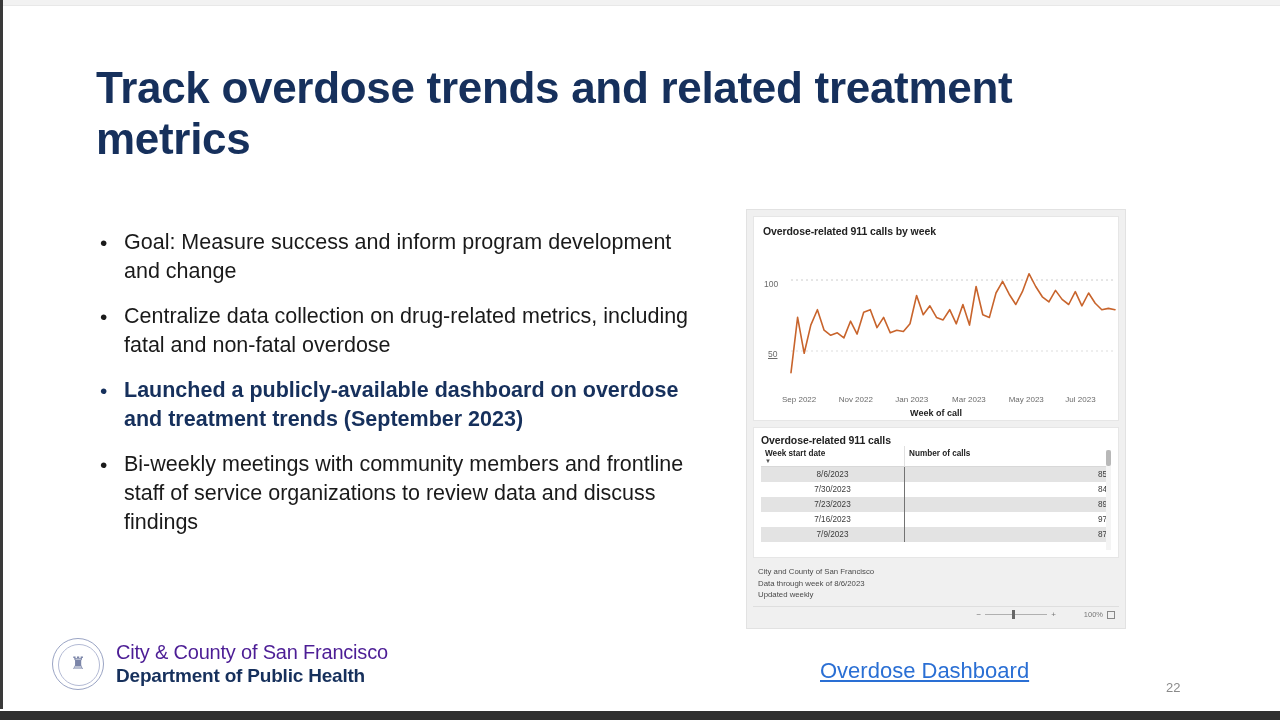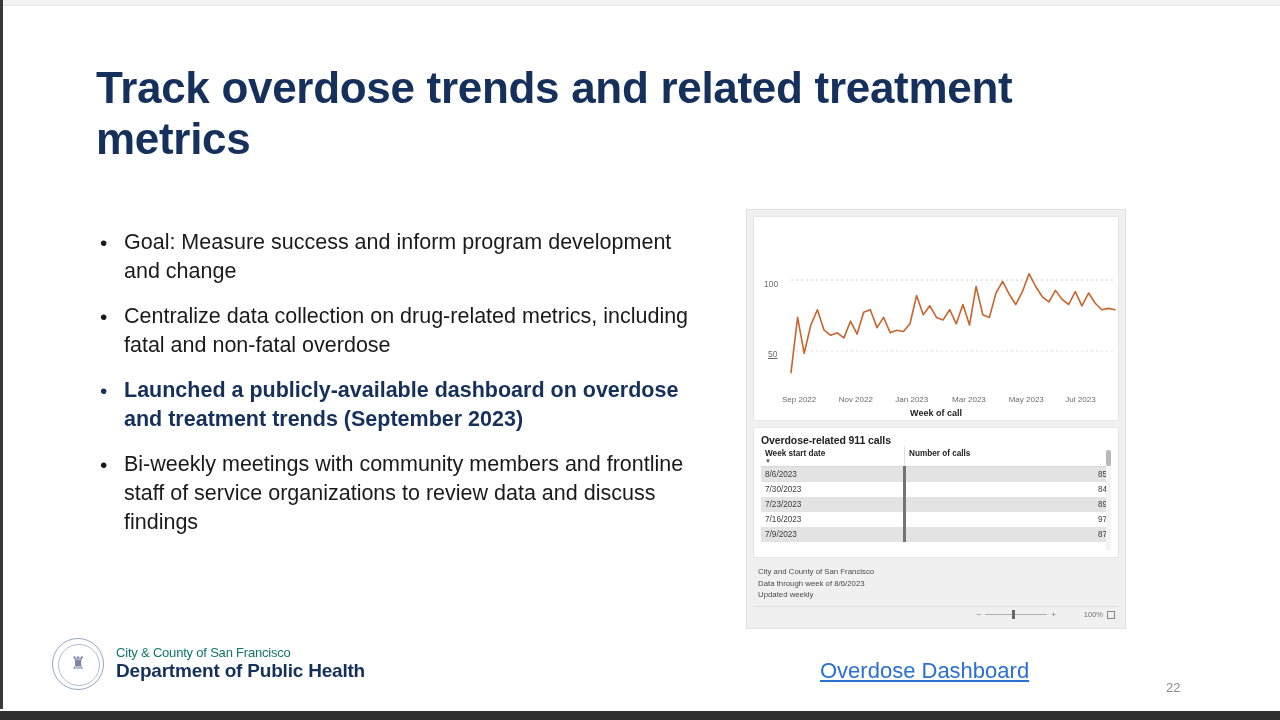--- a/index.html
+++ b/index.html
@@ -159,22 +159,23 @@
   .tbl th:last-child { border-right: none; }
   .sort-caret {
     position: absolute;
     left: 4px; top: 12px;
     font-size: 6px;
     color: #555;
     line-height: 6px;
   }
   .tbl td {
     padding: 3px 4px;
-    border-right: 3px solid #737373;
+    border-right: 1px solid #737373;
     white-space: nowrap;
+    text-align: center;
   }
   .tbl td:last-child { border-right: none; text-align: right; }
   .tbl tbody tr:nth-child(odd) { background: #e3e3e3; }
   .tbl tbody tr:nth-child(even) { background: #ffffff; }
   .tbl-scroll {
     position: absolute;
     right: 7px; top: 22px;
     width: 5px; height: 100px;
     background: #f4f4f4;
   }
@@ -253,22 +254,22 @@
     width: 26px; height: 22px;
     color: #7b85a8;
     font-size: 17px;
     line-height: 22px;
     text-align: center;
   }
   .org {
     line-height: 1.18;
   }
   .org .l1 {
-    font-size: 13px;
-    color: #0f766e;
+    font-size: 20px;
+    color: #4c1d95;
     letter-spacing: -0.2px;
   }
   .org .l2 {
     font-size: 19px;
     font-weight: bold;
     color: #16305c;
     letter-spacing: -0.2px;
   }
   .dash-link {
     position: absolute;
@@ -312,20 +313,21 @@
     </div>
     <div class="bullet">
       <span class="dot">•</span>
       <span class="btext">Bi-weekly meetings with community members and frontline staff of service organizations to review data and discuss findings</span>
     </div>
   </div>
 
   <div class="dash">
 
     <div class="dash-card chart-card">
+      <div class="card-title">Overdose-related 911 calls by week</div>
 
       <div class="ylab y100">100</div>
       <div class="ylab y50">50</div>
 
       <div class="plot">
         <svg width="355" height="140" viewBox="0 0 355 140">
 
           <line x1="28" y1="33" x2="352" y2="33" stroke="#cccccc" stroke-width="1" stroke-dasharray="2,3"></line>
           <line x1="28" y1="104" x2="352" y2="104" stroke="#dddddd" stroke-width="1" stroke-dasharray="2,3"></line>
           <polyline id="series-line" fill="none" stroke="#c8642c" stroke-width="1.6" stroke-linejoin="round" stroke-linecap="round" points="28.0,125.6 34.6,70.4 41.2,106.3 47.8,78.1 54.4,62.7 61.1,83.2 67.7,88.3 74.3,85.8 80.9,90.9 87.5,74.2 94.1,87.1 100.7,65.2 107.3,62.7 114.0,80.6 120.6,70.4 127.2,85.8 133.8,83.2 140.4,84.5 147.0,76.8 153.6,48.5 160.2,67.8 166.9,58.8 173.5,70.4 180.1,72.9 186.7,62.7 193.3,76.8 199.9,57.5 206.5,78.1 213.1,39.5 219.8,67.8 226.4,70.4 233.0,46.0 239.6,34.4 246.2,47.2 252.8,57.5 259.4,44.7 266.0,26.7 272.7,39.5 279.3,49.8 285.9,54.9 292.5,43.4 299.1,52.4 305.7,57.5 312.3,44.7 318.9,58.8 325.6,46.0 332.2,56.2 338.8,62.7 345.4,61.4 352.0,62.7"></polyline>

